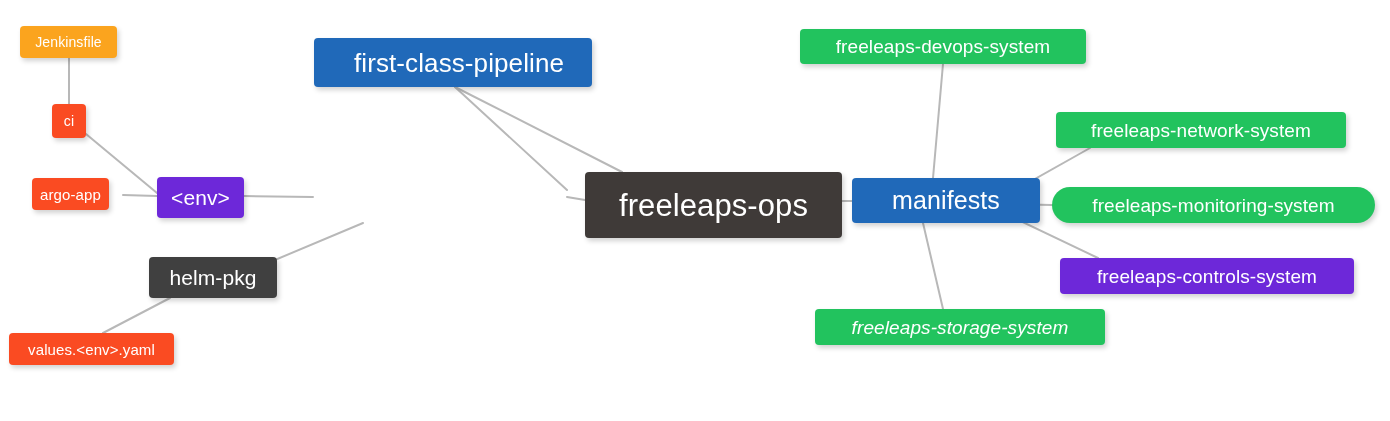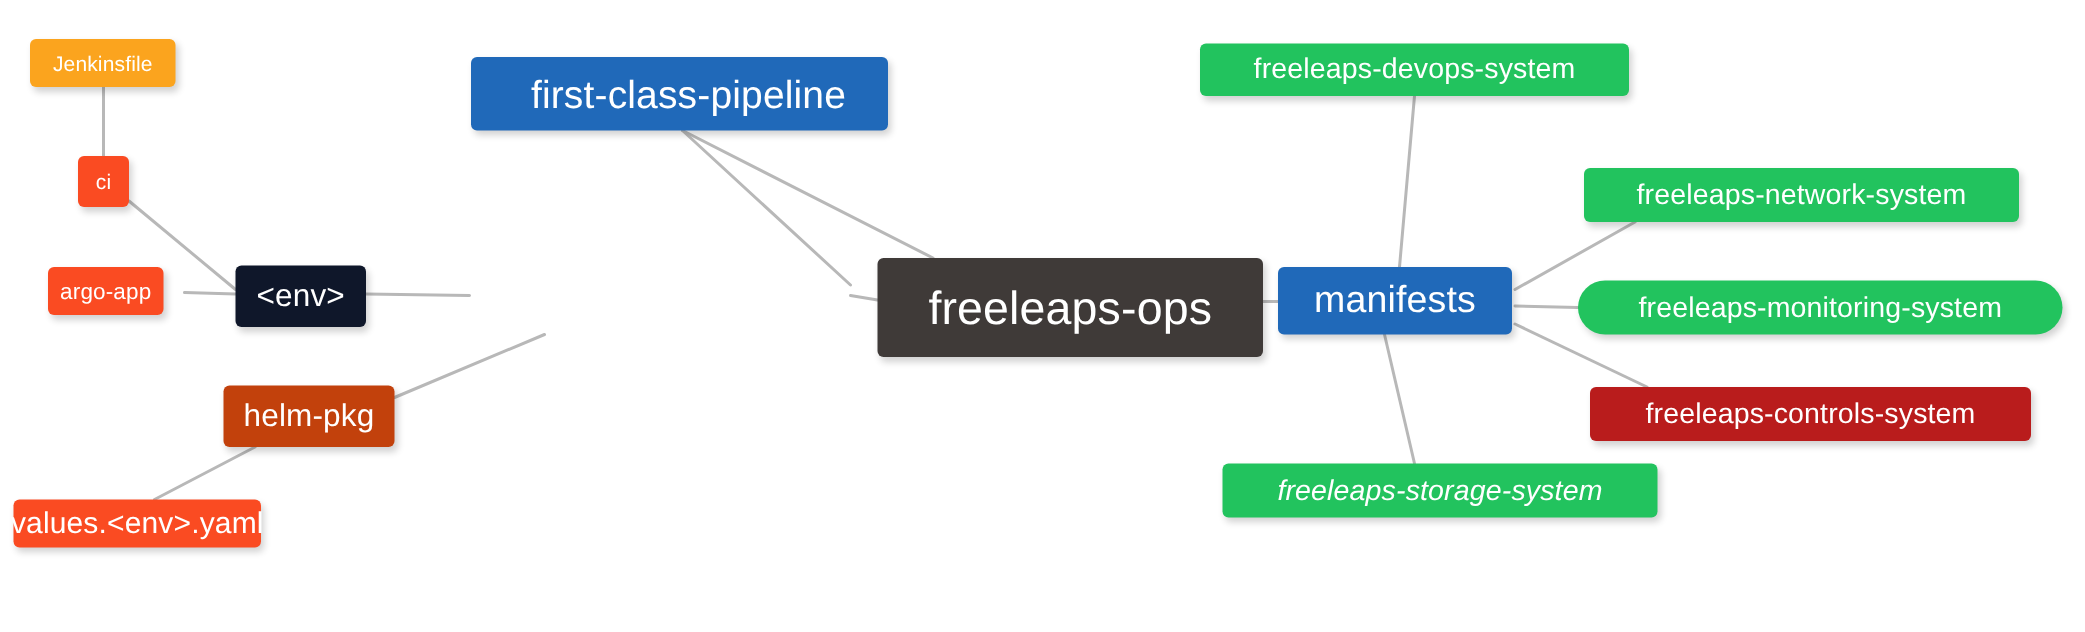--- a/index.html
+++ b/index.html
@@ -71,46 +71,46 @@
     </svg>
 <div class="node" style="left: 20px; top: 26px; width: 97px; height: 32px; background: rgb(251, 164, 30); font-size: 14px;">
       <span class="node-label">Jenkinsfile</span>
     </div>
     <div class="node" style="left: 52px; top: 104px; width: 34px; height: 34px; background: rgb(250, 75, 34); font-size: 14px; text-align: right;">
       <span class="node-label">ci</span>
     </div>
     <div class="node" style="left: 32px; top: 178px; width: 77px; height: 32px; background: rgb(250, 75, 34); font-size: 15px;">
       <span class="node-label">argo-app</span>
     </div>
-    <div class="node" style="left: 157px; top: 177px; width: 87px; height: 41px; background: #0f172a; font-size: 21px;">
+    <div class="node" style="left: 157px; top: 177px; width: 87px; height: 41px; background: #6d28d9; font-size: 21px;">
       <span class="node-label">&lt;env&gt;</span>
     </div>
     <div class="node" style="left: 314px; top: 38px; width: 278px; height: 49px; background: rgb(32, 105, 185); font-size: 26px; padding-left: 12px;">
       <span class="node-label">first-class-pipeline</span>
     </div>
-    <div class="node" style="left: 149px; top: 257px; width: 114px; height: 41px; background: #c2410c; font-size: 21px;">
+    <div class="node" style="left: 149px; top: 257px; width: 128px; height: 41px; background: #404040; font-size: 21px;">
       <span class="node-label">helm-pkg</span>
     </div>
-    <div class="node" style="left: 9px; top: 333px; width: 165px; height: 32px; background: rgb(250, 75, 34); font-size: 20px;">
+    <div class="node" style="left: 9px; top: 333px; width: 165px; height: 32px; background: rgb(250, 75, 34); font-size: 15px;">
       <span class="node-label">values.&lt;env&gt;.yaml</span>
     </div>
     <div class="node" style="left: 585px; top: 172px; width: 257px; height: 66px; background: rgb(63, 58, 56); font-size: 31px;">
       <span class="node-label">freeleaps-ops</span>
     </div>
-    <div class="node" style="left: 852px; top: 178px; width: 156px; height: 45px; background: rgb(32, 105, 185); font-size: 25px;">
+    <div class="node" style="left: 852px; top: 178px; width: 188px; height: 45px; background: rgb(32, 105, 185); font-size: 25px;">
       <span class="node-label">manifests</span>
     </div>
     <div class="node" style="left: 800px; top: 29px; width: 286px; height: 35px; background: rgb(34, 195, 94); font-size: 19px;">
       <span class="node-label">freeleaps-devops-system</span>
     </div>
     <div class="node" style="left: 1056px; top: 112px; width: 290px; height: 36px; background: rgb(34, 195, 94); font-size: 19px;">
       <span class="node-label">freeleaps-network-system</span>
     </div>
     <div class="node" style="left: 1052px; top: 187px; width: 323px; height: 36px; background: rgb(34, 195, 94); font-size: 19px; border-radius: 18px;">
       <span class="node-label">freeleaps-monitoring-system</span>
     </div>
-    <div class="node" style="left: 1060px; top: 258px; width: 294px; height: 36px; background: #b91c1c; font-size: 19px;">
+    <div class="node" style="left: 1060px; top: 258px; width: 294px; height: 36px; background: #6d28d9; font-size: 19px;">
       <span class="node-label">freeleaps-controls-system</span>
     </div>
     <div class="node" style="left: 815px; top: 309px; width: 290px; height: 36px; background: rgb(34, 195, 94); font-size: 19px; font-style: italic;">
       <span class="node-label">freeleaps-storage-system</span>
     </div>
   </div>
 
 </body></html>

